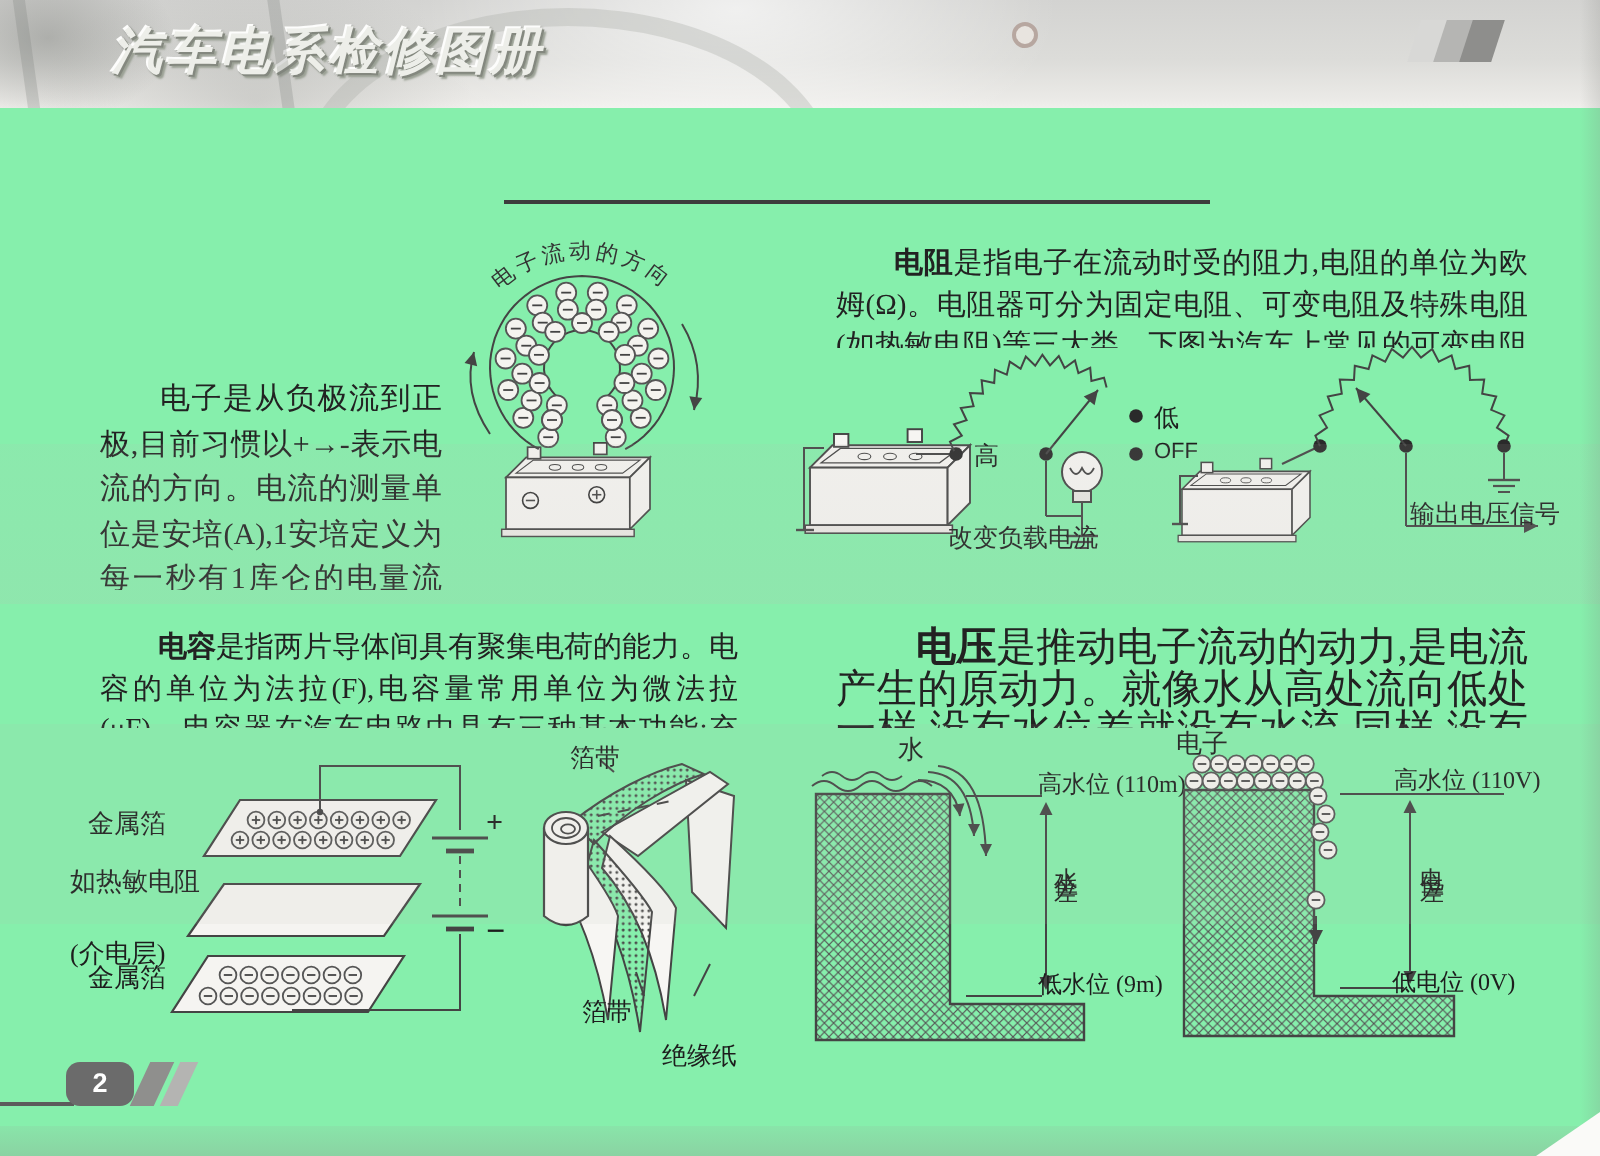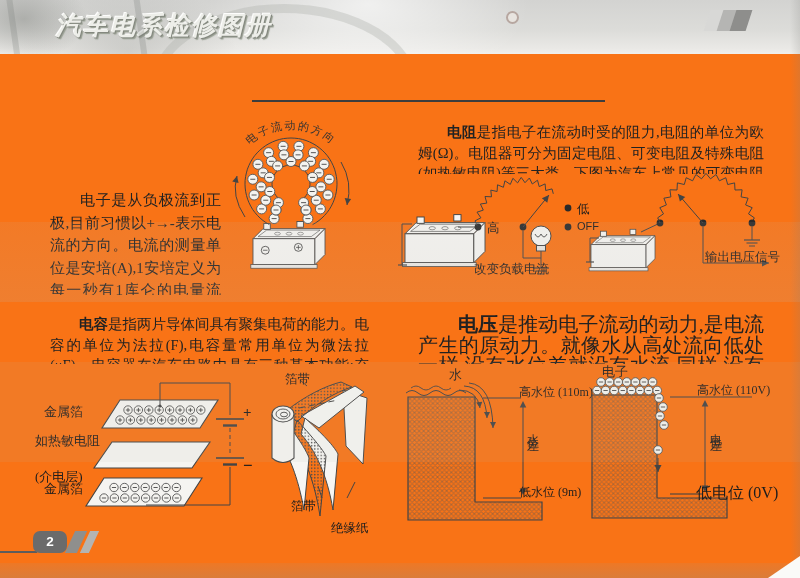--- a/index.html
+++ b/index.html
@@ -1,16 +1,16 @@
 <!DOCTYPE html>
 <html><head>
 <meta charset="utf-8">
 <style>
   html,body{margin:0;padding:0;background:#c9c8c5;}
-  #page{position:relative;width:800px;height:578px;background:#f97316;overflow:hidden;
+  #page{position:relative;width:800px;height:578px;background:#86efac;overflow:hidden;
         font-family:"Liberation Serif","DejaVu Serif",serif;color:#222;}
   
   #header{position:absolute;left:0;top:0;width:100%;height:54px;overflow:hidden;
     background:
       radial-gradient(90px 60px at 3% 35%, rgba(138,140,136,.55), rgba(138,140,136,0) 70%),
       radial-gradient(150px 95px at 16% 95%, rgba(150,152,148,.35), transparent 72%),
       radial-gradient(230px 120px at 46% 8%, rgba(255,255,255,.65), transparent 70%),
       linear-gradient(180deg,#d3d3d1 0%,#dcdcd9 55%,#eae9e6 90%,#f0efec 100%);}
   #header:before{content:"";position:absolute;left:150px;top:4px;width:250px;height:150px;
     border:9px solid rgba(172,174,169,.35);border-radius:50%;}
@@ -482,24 +482,24 @@
           <polygon points="117,40 120.25,46.5 113.75,46.5" fill="#444"></polygon>
           <polygon points="117,132 113.75,125.5 120.25,125.5" fill="#444"></polygon>
         </g>
         <defs>
           <pattern id="pat-elec" width="4.6" height="4.6" patternUnits="userSpaceOnUse">
             <path d="M0,2.3 L2.3,0 L4.6,2.3 L2.3,4.6 Z" fill="none" stroke="#555" stroke-width="0.55"></path>
           </pattern>
         </defs>
       </svg>
   </div>
-  <div class="dlabel" style="left:602px;top:363px;font-size:13px">电子</div>
+  <div class="dlabel" style="left:588px;top:363px;font-size:13px">电子</div>
   <div class="dlabel" style="left:697px;top:382px;font-size:12px">高水位 (110V)</div>
   <div class="dlabel vlabel" style="left:707px;top:424px;font-size:12px">电位差</div>
-  <div class="dlabel" style="left:696px;top:483px;font-size:16px">低电位 (0V)</div>
+  <div class="dlabel" style="left:696px;top:483px;font-size:12px">低电位 (0V)</div>
 
   <div id="footer-line"></div>
   <div id="page-tab">2</div>
   <div class="tab-stripe" style="left:70px;width:12px;background:#8f8f8d"></div>
   <div class="tab-stripe" style="left:85px;width:9px;background:#b4b4b2"></div>
 
   <div class="shade" style="left:0;top:222px;width:100%;height:80px;background:linear-gradient(rgba(188,186,180,.10),rgba(188,186,180,.16))"></div>
   <div class="shade" style="left:0;top:362px;width:100%;height:100px;background:rgba(188,186,180,.10)"></div>
   <div class="shade" style="right:0;top:0;width:10px;height:100%;background:linear-gradient(90deg,rgba(0,0,0,0),rgba(130,130,126,.20))"></div>
   <div class="shade" style="left:0;bottom:0;width:100%;height:15px;background:linear-gradient(rgba(158,156,150,.12),rgba(148,146,140,.30))"></div>

